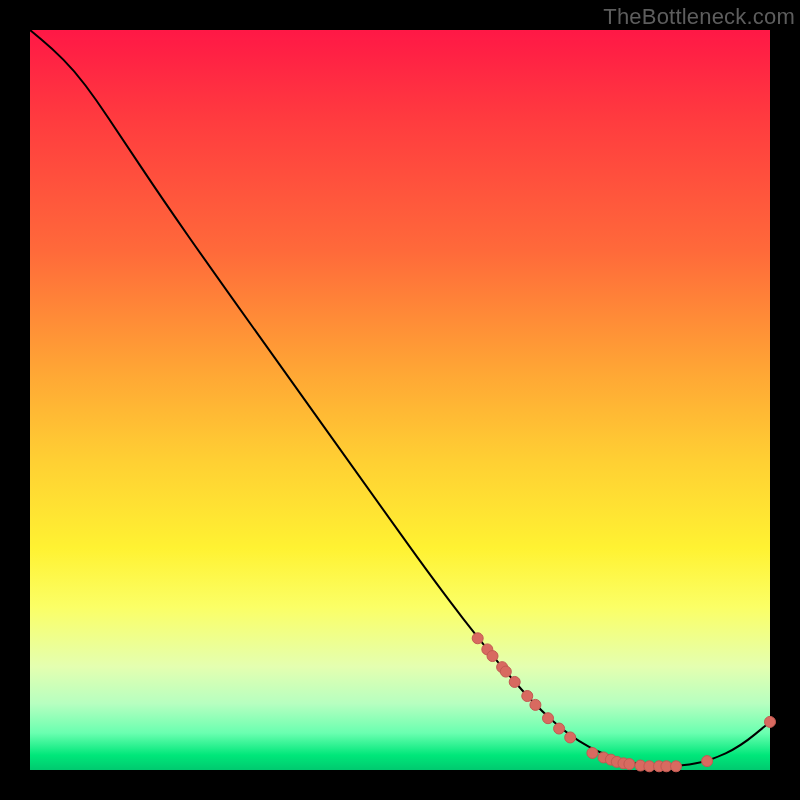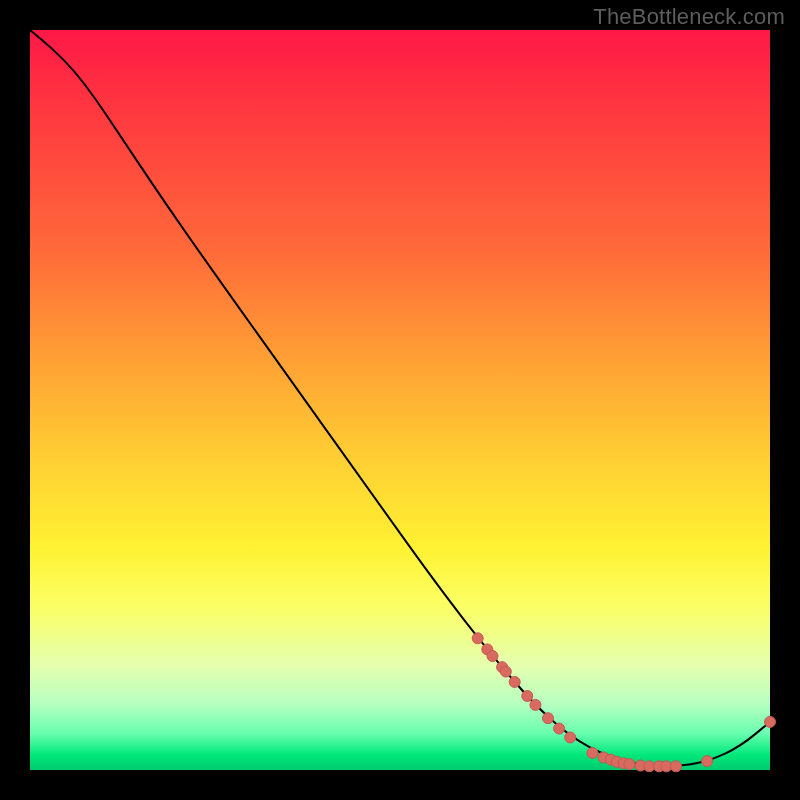--- a/index.html
+++ b/index.html
@@ -13,21 +13,21 @@
   }
   .frame {
     position: relative;
     width: 800px;
     height: 800px;
     background: #000;
   }
   .watermark {
     position: absolute;
     top: 4px;
-    right: 15px;
+    right: 5px;
     color: #5d5d5d;
     font-size: 22px;
     font-weight: 500;
     letter-spacing: 0.2px;
     user-select: none;
   }
   .plot-area {
     position: absolute;
     left: 30px;
     top: 30px;

